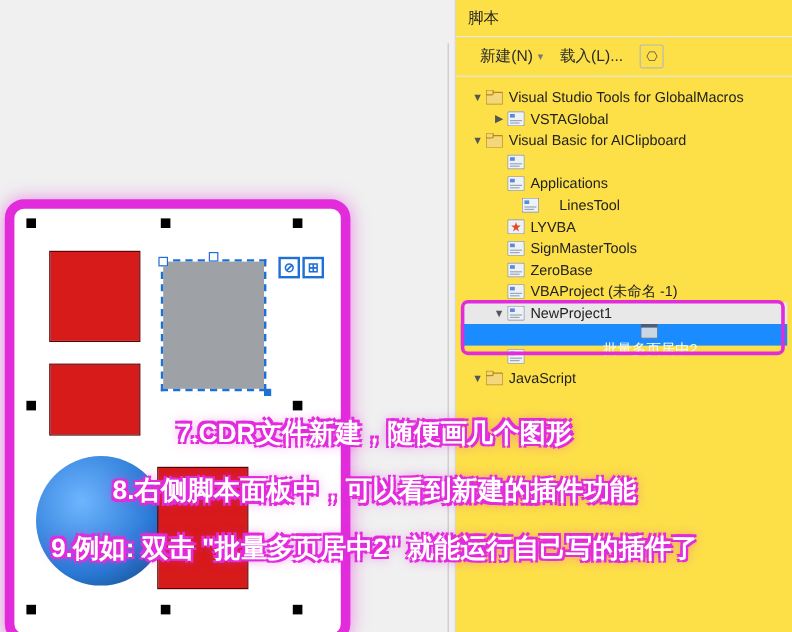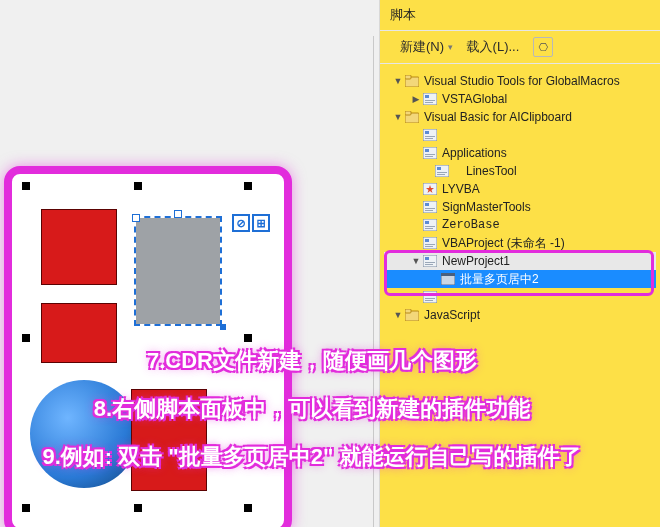--- a/index.html
+++ b/index.html
@@ -97,20 +97,21 @@
     padding: 0 2px;
   }
   .tree-row.bold .lbl { font-weight: bold; }
 
   .tree-row.sel-parent {
     background: #e8e8e8;
   }
   .tree-row.sel {
     background: #1a8cff;
     color: #fff;
+    flex-direction: column;
   }
 
   
   .hilite-box {
     position: absolute;
     border: 3px solid #e22cdc;
     border-radius: 6px;
     pointer-events: none;
   }
 
@@ -283,21 +284,21 @@
         <span class="ic">
           <svg width="14" height="12">
             <rect x="0" y="0" width="14" height="12" rx="1" fill="#eef2f6" stroke="#7a8aa0"></rect>
             <rect x="2" y="2" width="4" height="3" fill="#5b8bd4"></rect>
             <rect x="2" y="7" width="10" height="1" fill="#9aa7b8"></rect>
             <rect x="2" y="9" width="8" height="1" fill="#9aa7b8"></rect>
           </svg>
         </span>
         <span class="lbl">SignMasterTools</span>
       </div>
-      <div class="tree-row" style="padding-left: 26px; font-family: Liberation Mono, monospace;">
+      <div class="tree-row" style="padding-left: 26px;">
         <span class="tw"></span>
         <span class="ic">
           <svg width="14" height="12">
             <rect x="0" y="0" width="14" height="12" rx="1" fill="#eef2f6" stroke="#7a8aa0"></rect>
             <rect x="2" y="2" width="4" height="3" fill="#5b8bd4"></rect>
             <rect x="2" y="7" width="10" height="1" fill="#9aa7b8"></rect>
             <rect x="2" y="9" width="8" height="1" fill="#9aa7b8"></rect>
           </svg>
         </span>
         <span class="lbl">ZeroBase</span>

